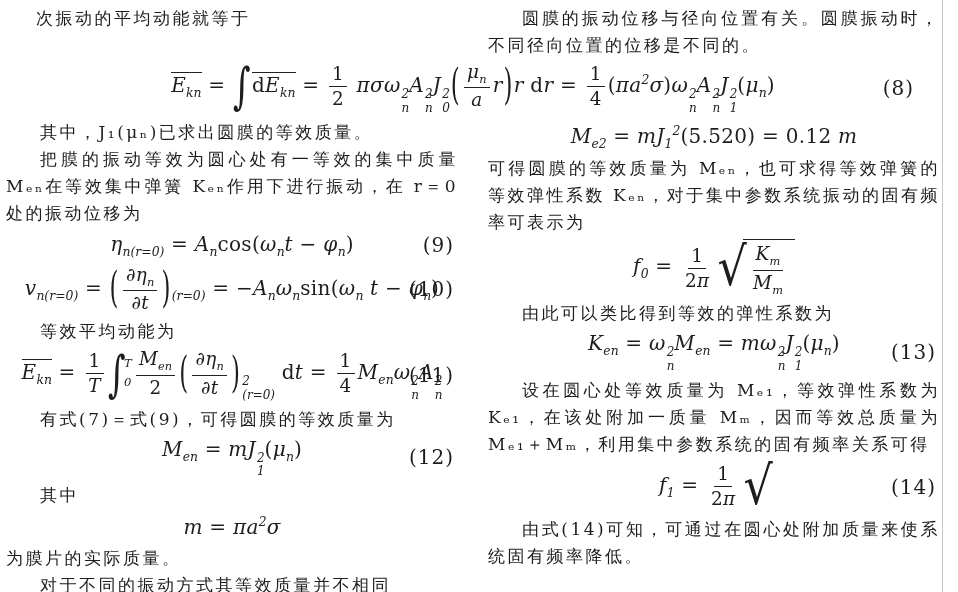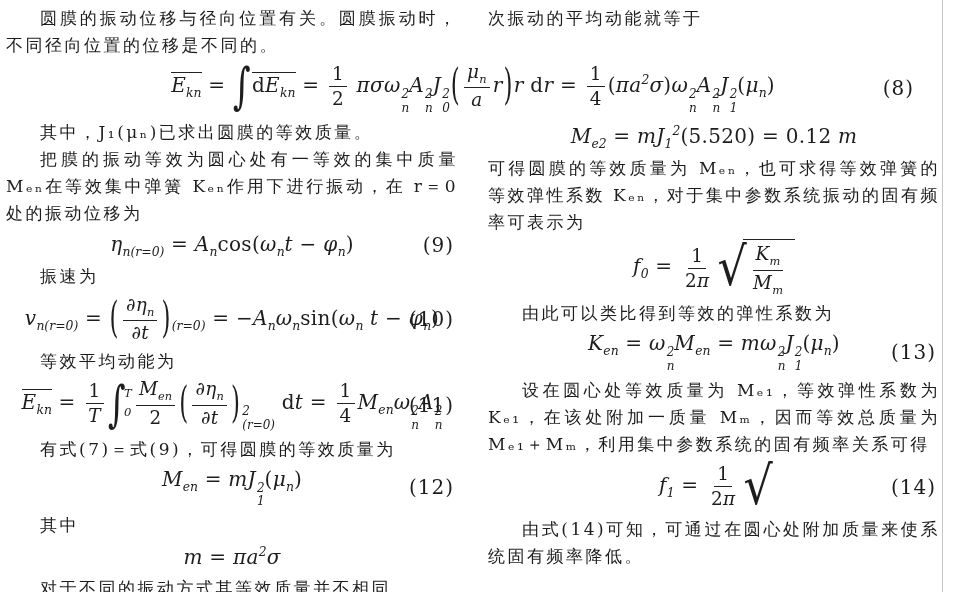--- a/index.html
+++ b/index.html
@@ -61,25 +61,25 @@
   .mradbody{display:inline-block;border-top:1.4px solid #222;padding:3px 6px 0 4px;}
 
   .page-rule{position:absolute;top:0;width:1px;height:592px;background:#c6c6c6;}
 </style>
 </head>
 <body>
 
 <div class="page">
 
   <div class="row row-top">
+    <div class="col col-right">
+      <p class="para">次振动的平均动能就等于</p>
+    </div>
     <div class="col col-left">
       <p class="para indent">圆膜的振动位移与径向位置有关。圆膜振动时，不同径向位置的位移是不同的。</p>
-    </div>
-    <div class="col col-right">
-      <p class="para">次振动的平均动能就等于</p>
     </div>
   </div>
 
   <div class="eqrow eq-span">
       <span class="eqbody"><span class="mol"><span class="mi">E</span><sub class="msub">kn</sub></span><span class="mo"> = </span><span class="mint">
           <span class="mintsign">∫</span>
         </span><span class="mol"><span class="mo">d</span><span class="mi">E</span><sub class="msub">kn</sub></span><span class="mo"> = </span><span class="mfrac">
           <span class="mnum"><span class="mo">1</span></span>
           <span class="mden"><span class="mo">2</span></span>
         </span><span class="mo"> </span><span class="mi">πσω</span><span class="mss">
@@ -111,21 +111,20 @@
     </div>
 
   <div class="row row-main">
     <div class="col col-left">
       <p class="para indent">其中，J₁(μₙ)已求出圆膜的等效质量。</p>
       <p class="para indent">把膜的振动等效为圆心处有一等效的集中质量Mₑₙ在等效集中弹簧 Kₑₙ作用下进行振动，在 r＝0 处的振动位移为</p>
       <div class="eqrow">
           <span class="eqbody"><span class="mi">η</span><sub class="msub">n(r=0)</sub><span class="mo"> = </span><span class="mi">A</span><sub class="msub">n</sub><span class="mo">cos(</span><span class="mi">ω</span><sub class="msub">n</sub><span class="mi">t</span><span class="mo"> − </span><span class="mi">φ</span><sub class="msub">n</sub><span class="mo">)</span></span>
           <span class="eqnum">(9)</span>
         </div>
-      <p class="para indent">振速为</p>
       <div class="eqrow tall">
           <span class="eqbody"><span class="mi">v</span><sub class="msub">n(r=0)</sub><span class="mo"> = </span><span class="mbig">(</span><span class="mfrac">
               <span class="mnum"><span class="mi">∂η</span><sub class="msub">n</sub></span>
               <span class="mden"><span class="mi">∂t</span></span>
             </span><span class="mbig">)</span><sub class="msub">(r=0)</sub><span class="mo"> = −</span><span class="mi">A</span><sub class="msub">n</sub><span class="mi">ω</span><sub class="msub">n</sub><span class="mo">sin(</span><span class="mi">ω</span><sub class="msub">n</sub><span class="mo"> </span><span class="mi">t</span><span class="mo"> − </span><span class="mi">φ</span><sub class="msub">n</sub><span class="mo">)</span></span>
           <span class="eqnum">(10)</span>
         </div>
       <p class="para indent">等效平均动能为</p>
       <div class="eqrow tall">
           <span class="eqbody"><span class="mol"><span class="mi">E</span><sub class="msub">kn</sub></span><span class="mo"> = </span><span class="mfrac">
@@ -163,20 +162,21 @@
           <span class="eqbody"><span class="mi">M</span><sub class="msub">en</sub><span class="mo"> = </span><span class="mi">mJ</span><span class="mss">
               <span class="msstop">2</span>
               <span class="mssbot">1</span>
             </span><span class="mo">(</span><span class="mi">μ</span><sub class="msub">n</sub><span class="mo">)</span></span>
           <span class="eqnum">(12)</span>
         </div>
       <p class="para indent">其中</p>
       <div class="eqrow">
           <span class="eqbody"><span class="mi">m</span><span class="mo"> = </span><span class="mi">πa</span><sup class="msup">2</sup><span class="mi">σ</span></span>
         </div>
+      <p class="para">为膜片的实际质量。</p>
       <p class="para indent">对于不同的振动方式其等效质量并不相同</p>
 
     </div>
 
     <div class="col col-right">
       <div class="eqrow">
           <span class="eqbody"><span class="mi">M</span><sub class="msub">e2</sub><span class="mo"> = </span><span class="mi">mJ</span><sub class="msub">1</sub><sup class="msup">2</sup><span class="mo">(5.520) = 0.12 </span><span class="mi">m</span></span>
         </div>
       <p class="para">可得圆膜的等效质量为 Mₑₙ，也可求得等效弹簧的等效弹性系数 Kₑₙ，对于集中参数系统振动的固有频率可表示为</p>
       <div class="eqrow tall">

